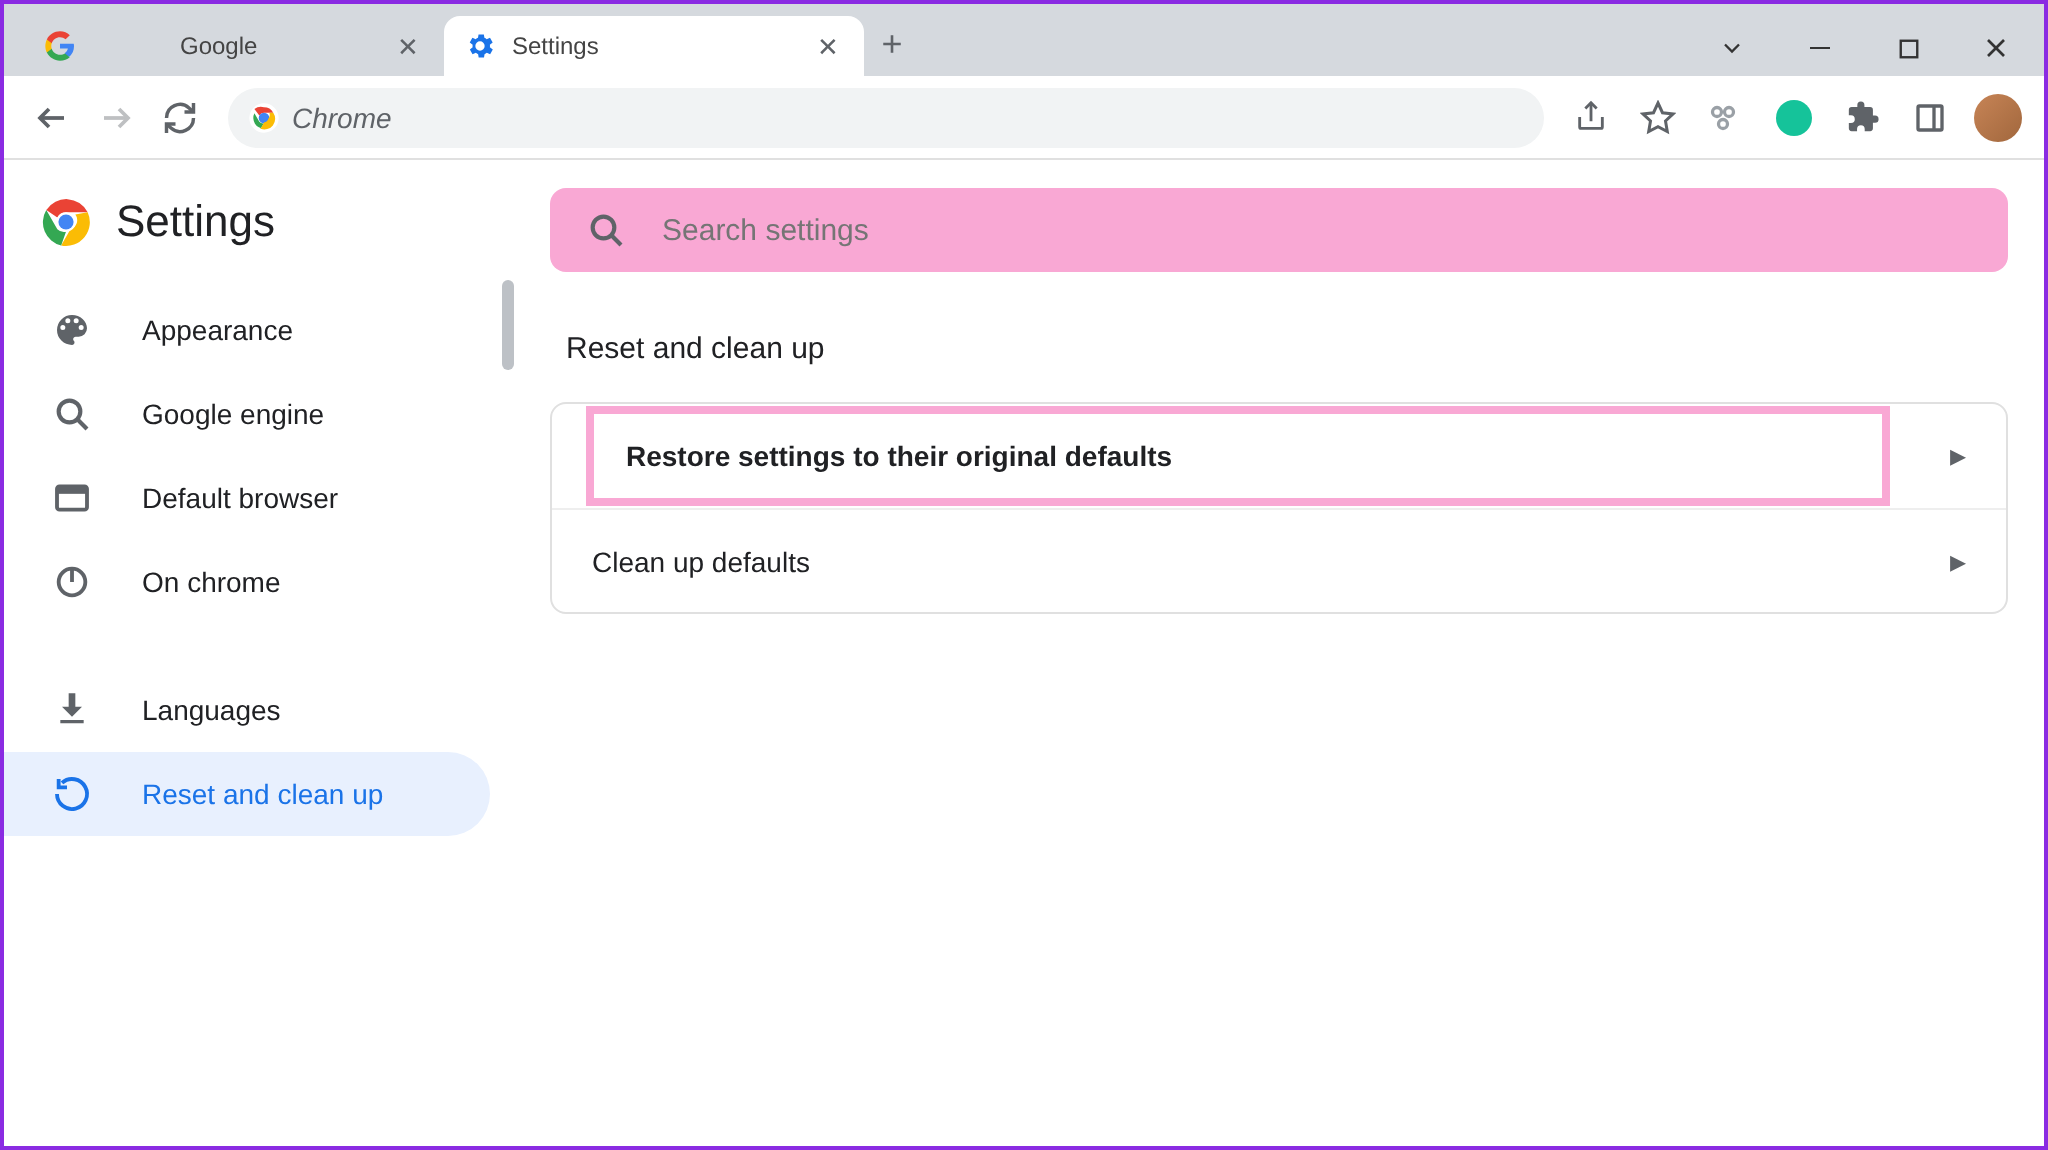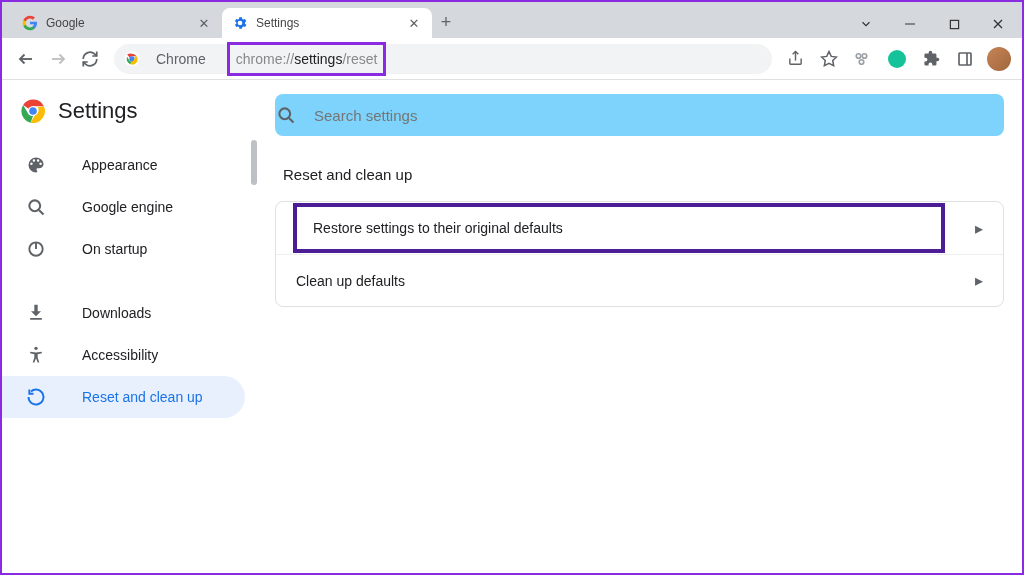--- a/index.html
+++ b/index.html
@@ -2,64 +2,64 @@
 <html><head>
   <meta charset="utf-8">
   <style>
     * { margin: 0; padding: 0; box-sizing: border-box; }
     body { font-family: Arial, sans-serif; width: 1024px; height: 575px; overflow: hidden; border: 2px solid #8a2be2; background: #fff; }
     
     
     .titlebar { height: 36px; background: #d5d9de; display: flex; align-items: flex-end; }
     .tabs-area { display: flex; flex: 1; padding-left: 10px; padding-top: 6px; }
     .tab { display: flex; align-items: center; height: 30px; padding: 0 10px; min-width: 210px; font-size: 12px; color: #444; position: relative; }
-    .tab.inactive { background: #d5d9de; }
+    .tab.inactive { background: #d5d9de; gap: 44px; }
     .tab.active { background: #fff; border-radius: 8px 8px 0 0; }
     .tab-icon { width: 16px; height: 16px; margin-right: 8px; display: flex; align-items: center; justify-content: center; }
     .tab-close { margin-left: auto; width: 16px; height: 16px; color: #5f6368; display: flex; align-items: center; justify-content: center; font-size: 13px; cursor: pointer; }
     .new-tab { width: 28px; height: 28px; display: flex; align-items: center; justify-content: center; color: #5f6368; font-size: 18px; cursor: pointer; }
     .window-controls { display: flex; margin-left: auto; margin-right: 2px; padding-top: 4px; }
     .wctrl { width: 44px; height: 28px; display: flex; align-items: center; justify-content: center; color: #333; cursor: pointer; }
     
     
     .toolbar { height: 42px; background: #fff; display: flex; align-items: center; padding: 0 8px; border-bottom: 1px solid #e0e0e0; }
     .nav-btn { width: 32px; height: 32px; display: flex; align-items: center; justify-content: center; color: #5f6368; cursor: pointer; }
     .addressbar { display: flex; align-items: center; flex: 1; height: 30px; background: #f1f3f4; border-radius: 15px; margin: 0 8px; padding: 0 10px; font-size: 14px; }
-    .site-chip { display: flex; align-items: center; gap: 16px; color: #5f6368; margin-right: 21px; }
+    .site-chip { display: flex; align-items: center; gap: 6px; color: #5f6368; margin-right: 2px; font-style: italic; }
     .chrome-logo-small { width: 16px; height: 16px; }
     .url-highlight-box { border: 3px solid #8a2be2; padding: 6px 6px; margin-top: -6px; margin-bottom: -6px; }
     .url-text { color: #888; }
     .url-text .emphasis { color: #222; }
     .right-icons { display: flex; gap: 4px; align-items: center; }
     .right-icon { width: 30px; height: 30px; display: flex; align-items: center; justify-content: center; color: #5f6368; cursor: pointer; }
     .grammarly { width: 18px; height: 18px; border-radius: 50%; background: #15c39a; }
     .avatar { width: 24px; height: 24px; border-radius: 50%; background: linear-gradient(135deg,#c78456,#a1673d); }
     
     
     .main { display: flex; height: calc(100% - 78px); }
     .sidebar { width: 255px; background: #fff; padding-top: 18px; }
     .sidebar-scroll { position: absolute; left: 251px; top: 140px; width: 6px; height: 45px; background: #bdc1c6; border-radius: 3px; }
     .sidebar-header { display: flex; align-items: center; gap: 12px; margin: 0 0 20px 18px; }
     .sidebar-title { font-size: 22px; font-weight: 500; color: #202124; }
-    .sidebar-item { display: flex; align-items: center; gap: 36px; padding: 0 16px 0 24px; height: 42px; font-size: 14px; color: #5f6368; cursor: pointer; border-radius: 0 21px 21px 0; margin-right: 12px; }
+    .sidebar-item { display: flex; align-items: center; gap: 25px; padding: 0 16px 0 24px; height: 42px; font-size: 14px; color: #5f6368; cursor: pointer; border-radius: 0 21px 21px 0; margin-right: 12px; }
     .sidebar-item.active { background: #e8f0fe; color: #1a73e8; }
     .sidebar-item-label { color: #202124; }
     .sidebar-item.active .sidebar-item-label { color: #1a73e8; }
     .sidebar-group-gap { height: 22px; }
     .sidebar-icon { width: 20px; display: flex; align-items: center; justify-content: center; color: #5f6368; }
     .sidebar-item.active .sidebar-icon { color: #1a73e8; }
     
     .content { flex: 1; padding: 14px 18px; overflow: hidden; position: relative; }
-    .search-box { display: flex; align-items: center; background: #7dd3fc; border-radius: 8px; height: 42px; padding: 0 1px; gap: 18px; color: #5f6368; margin-bottom: 30px; }
+    .search-box { display: flex; align-items: center; background: #f9a8d4; border-radius: 8px; height: 42px; padding: 0 18px; gap: 18px; color: #5f6368; margin-bottom: 30px; }
     .search-box input { border: none; background: transparent; outline: none; font-size: 15px; width: 100%; color: #5f6368; }
     .section-title { font-size: 15px; color: #202124; margin: 0 0 18px 8px; }
     .card { border: 1px solid #e0e0e0; border-radius: 8px; background: #fff; overflow: hidden; }
     .card-row { display: flex; align-items: center; justify-content: space-between; padding: 0 20px; height: 52px; font-size: 14px; color: #202124; cursor: pointer; }
     .card-row + .card-row { border-top: 1px solid #eeeeee; }
-    .purple-box { border: 4px solid #4c1d95; margin: -3px; padding-left: 16px; padding-right: 16px; height: 50px; display: flex; align-items: center; flex: 1; margin-right: 30px; }
+    .purple-box { border: 4px solid #f9a8d4; margin: -3px; padding-left: 16px; padding-right: 16px; height: 50px; display: flex; align-items: center; flex: 1; margin-right: 30px; font-weight: bold; }
     .arrow { color: #5f6368; font-size: 16px; }
     svg { display: block; }
   </style>
 </head>
 <body>
 
 <div class="titlebar">
   <div class="tabs-area">
     <div class="tab inactive">
       <span class="tab-icon">
@@ -138,23 +138,20 @@
             <path fill="#ea4335" d="M24 8a16 16 0 0 1 13.9 8H24a8 8 0 0 0-7 4.1L9.6 10.6A16 16 0 0 1 24 8z"></path>
             <path fill="#4285f4" d="M24 32a8 8 0 1 0 0-16 8 8 0 0 0 0 16z"></path>
             <path fill="#34a853" d="M24 40a16 16 0 0 1-14.4-23l7.4 12.8A8 8 0 0 0 24 32l-5.2 8z"></path>
             <path fill="#fbbc05" d="M37.9 16A16 16 0 0 1 18.8 40l7.3-12.7A8 8 0 0 0 32 16z"></path>
             <circle cx="24" cy="24" r="6.5" fill="#4285f4"></circle>
             <circle cx="24" cy="24" r="5" fill="#fff" opacity="0"></circle>
           </svg>
       </span>
       <span>Chrome</span>
     </span>
-    <span class="url-highlight-box">
-      <span class="url-text"><span>chrome://</span><span class="emphasis">settings</span><span>/reset</span></span>
-    </span>
   </div>
   <div class="right-icons">
     <div class="right-icon">
         <svg width="17" height="17" viewBox="0 0 24 24" fill="none" stroke="#5f6368" stroke-width="2">
           <path d="M4 12v7a1 1 0 0 0 1 1h14a1 1 0 0 0 1-1v-7"></path>
           <polyline points="16 6 12 2 8 6"></polyline>
           <line x1="12" y1="2" x2="12" y2="15"></line>
         </svg>
       </div>
     <div class="right-icon">
@@ -218,44 +215,44 @@
       <span class="sidebar-icon">
           <svg width="20" height="20" viewBox="0 0 24 24" fill="none" stroke="#5f6368" stroke-width="2.5">
             <circle cx="10.5" cy="10.5" r="6.5"></circle>
             <line x1="21" y1="21" x2="15.5" y2="15.5"></line>
           </svg>
         </span>
       <span class="sidebar-item-label">Google engine</span>
     </div>
     <div class="sidebar-item">
       <span class="sidebar-icon">
+          <svg width="20" height="20" viewBox="0 0 24 24" fill="#5f6368">
+            <rect x="3" y="5" width="18" height="14" rx="1.5" fill="none" stroke="#5f6368" stroke-width="2.3"></rect>
+            <rect x="3" y="5" width="18" height="4.5" fill="#5f6368"></rect>
+          </svg>
+        </span>
+      <span class="sidebar-item-label">Default browser</span>
+    </div>
+    <div class="sidebar-item">
+      <span class="sidebar-icon">
           <svg width="20" height="20" viewBox="0 0 24 24" fill="none" stroke="#5f6368" stroke-width="2.3">
             <circle cx="12" cy="12" r="8"></circle>
             <line x1="12" y1="4" x2="12" y2="12"></line>
           </svg>
         </span>
-      <span class="sidebar-item-label">On startup</span>
+      <span class="sidebar-item-label">On chrome</span>
     </div>
     <div class="sidebar-group-gap"></div>
     <div class="sidebar-item">
       <span class="sidebar-icon">
           <svg width="20" height="20" viewBox="0 0 24 24" fill="#5f6368">
             <path d="M19 18H5v2h14v-2zM12 2L12 13M12 16l6-6h-4V2h-4v8H6l6 6z"></path>
           </svg>
         </span>
-      <span class="sidebar-item-label">Downloads</span>
-    </div>
-    <div class="sidebar-item">
-      <span class="sidebar-icon">
-          <svg width="20" height="20" viewBox="0 0 24 24" fill="#5f6368">
-            <circle cx="12" cy="4" r="2"></circle>
-            <path d="M19 8l-7 1-7-1v2l5 1v4l-2 6h2l2-5 2 5h2l-2-6v-4l5-1z"></path>
-          </svg>
-        </span>
-      <span class="sidebar-item-label">Accessibility</span>
+      <span class="sidebar-item-label">Languages</span>
     </div>
     <div class="sidebar-item active">
       <span class="sidebar-icon">
           <svg width="20" height="20" viewBox="0 0 24 24" fill="none" stroke="#1a73e8" stroke-width="2.3">
             <path d="M3 12a9 9 0 1 0 3-6.7"></path>
             <polyline points="4 3 4 8 9 8"></polyline>
           </svg>
         </span>
       <span class="sidebar-item-label">Reset and clean up</span>
     </div>

